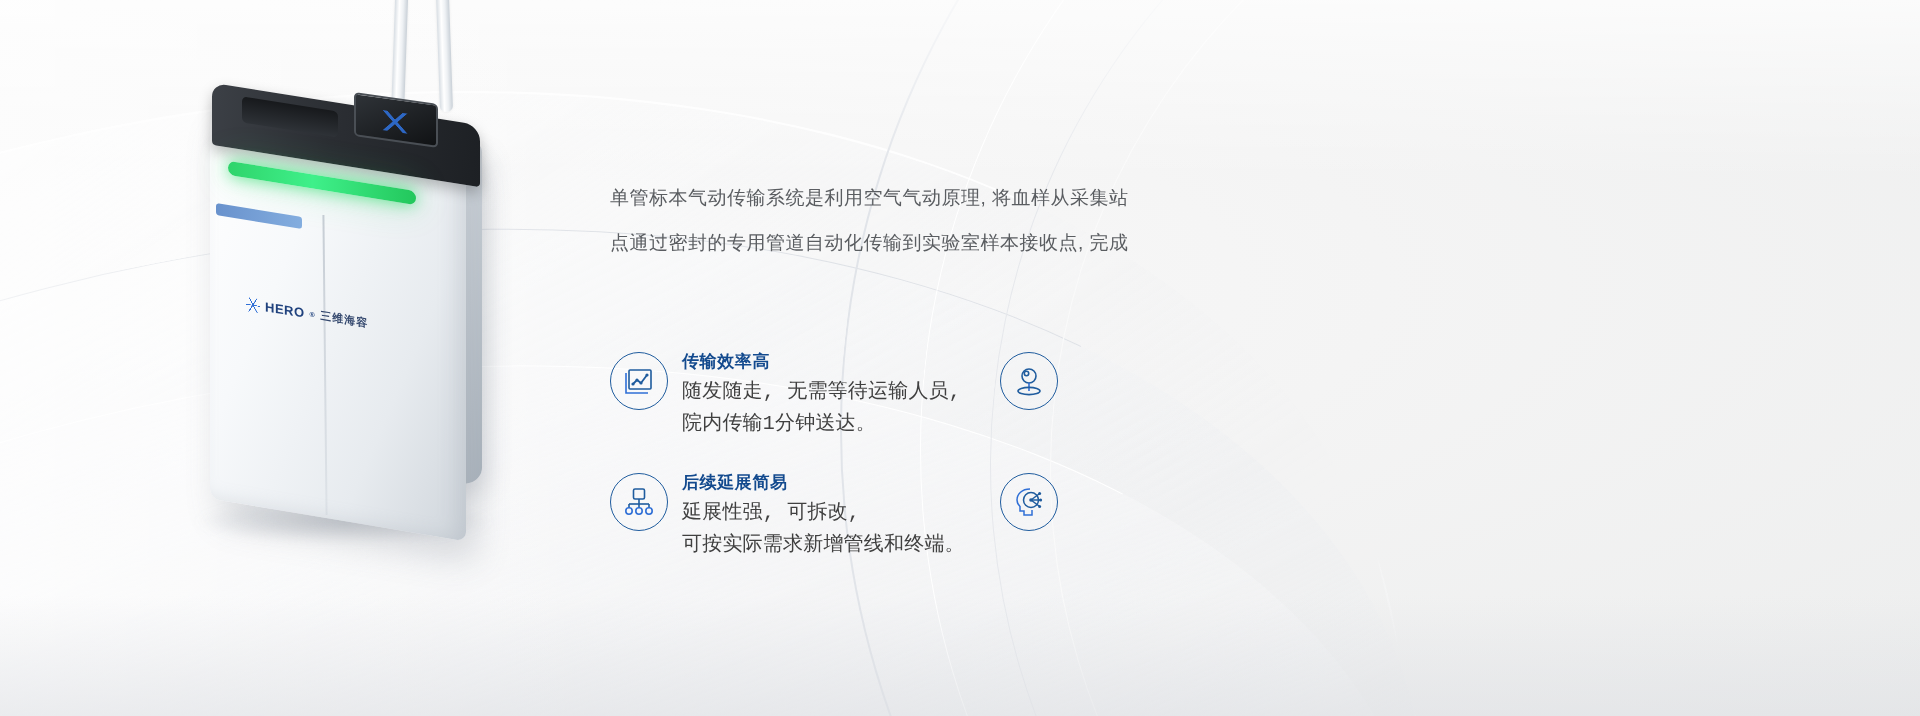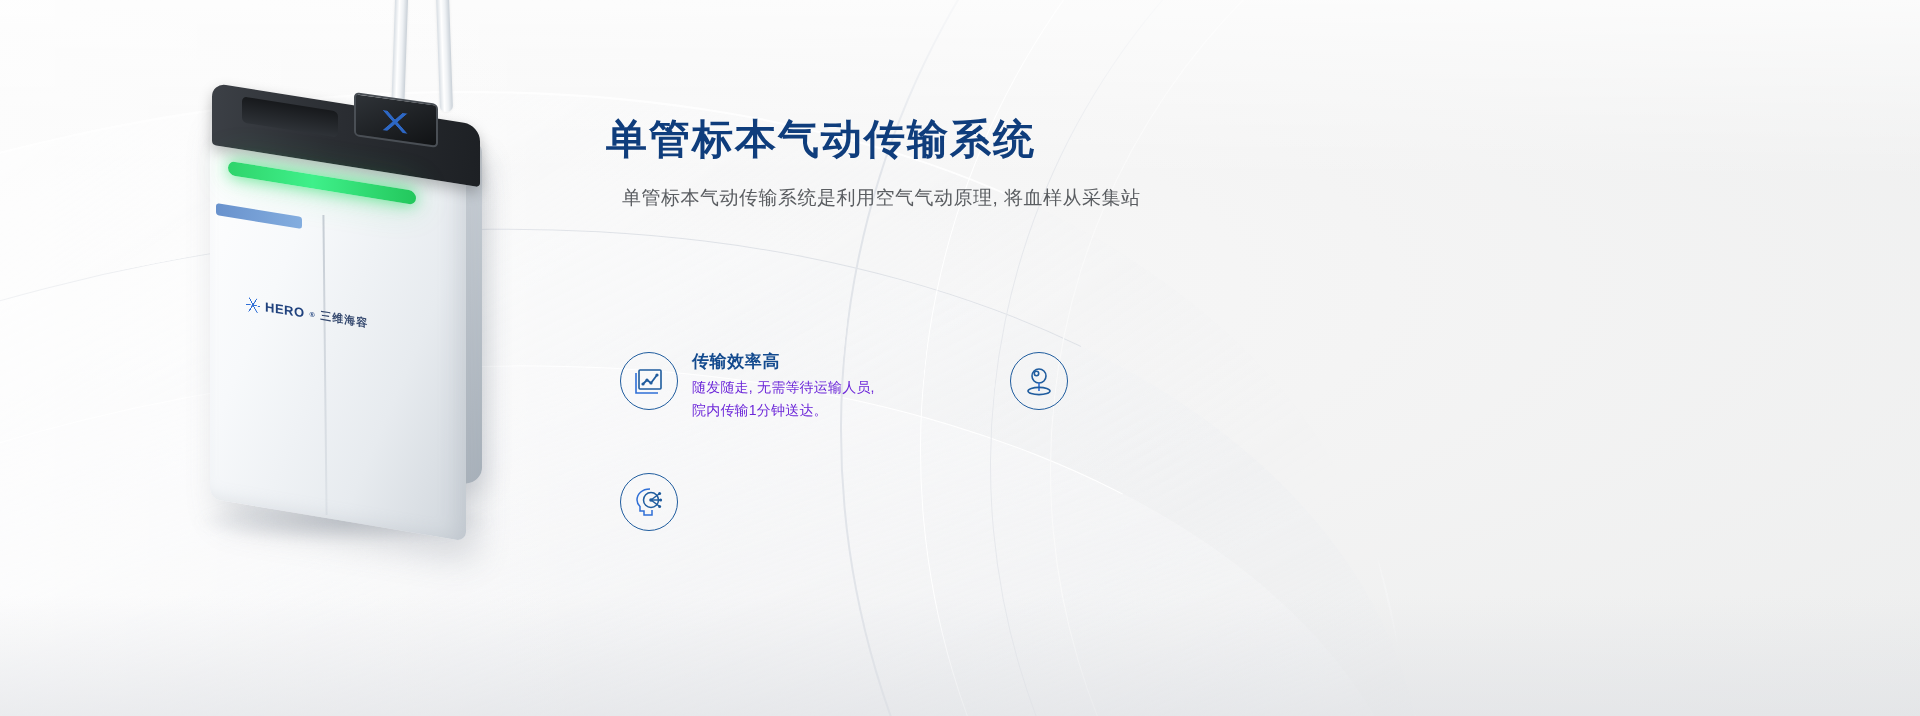--- a/index.html
+++ b/index.html
@@ -235,36 +235,37 @@
   .title {
     position: absolute; left: 0; top: 92px;
     font-size: 41px;
     font-weight: bold;
     color: #0f3d7c;
     letter-spacing: 2px;
     line-height: 1;
     white-space: nowrap;
   }
   .desc {
-    position: absolute; left: 16px; top: 176px;
+    position: absolute; left: 4px; top: 176px;
     width: 660px;
     font-size: 19px;
     color: #5a5d61;
     line-height: 2.35;
     letter-spacing: .5px;
   }
   .desc p { margin: 0; }
 
   .features {
-    position: absolute; left: 14px; top: 348px;
+    position: absolute; left: 4px; top: 348px;
     width: 700px;
     display: grid;
     grid-template-columns: 390px 310px;
     grid-template-rows: 105px auto;
     row-gap: 16px;
+    font-family: Liberation Mono, monospace;
   }
   .feature { display: flex; gap: 14px; align-items: flex-start; }
   .feat-icon {
     flex: 0 0 auto;
     width: 58px; height: 58px;
     border: 1.6px solid #1f5c9e;
     border-radius: 50%;
     display: flex; align-items: center; justify-content: center;
     margin-top: 4px;
   }
@@ -272,22 +273,22 @@
   .feat-text { padding-top: 2px; }
   .feat-title {
     font-size: 17px;
     font-weight: bold;
     color: #134a8e;
     letter-spacing: .6px;
     margin-bottom: 3px;
     white-space: nowrap;
   }
   .feat-line {
-    font-size: 14px;
-    color: #6d28d9;
+    font-size: 20px;
+    color: #404040;
     line-height: 1.62;
     letter-spacing: .2px;
     white-space: nowrap;
   }
 </style>
 </head>
 <body>
 
 <div id="stage">
 
@@ -318,24 +319,24 @@
     <div class="brand">
       <span class="spark"></span>
       <span>HERO</span>
       <span class="reg">®</span>
       <span class="cn">三维海容</span>
     </div>
   </div>
 
   <div class="content">
 
-    <h1 class="title">单管标本气动传输系统</h1>
 
     <div class="desc">
       <p>单管标本气动传输系统是利用空气气动原理, 将血样从采集站</p>
+      <p>点通过密封的专用管道自动化传输到实验室样本接收点, 完成</p>
     </div>
 
     <div class="features">
 
       <div class="feature">
         <div class="feat-icon">
           <svg width="34" height="34" viewBox="0 0 34 34" fill="none" stroke="#1f5c9e" stroke-width="1.6">
             <rect x="7" y="6" width="22" height="19" rx="1"></rect>
             <polyline points="4,9 4,29 26,29" stroke="#2f6fd6"></polyline>
             <polyline points="11,20 15,16 19,19 25,11" stroke="#1f5c9e" stroke-width="1.8" fill="none"></polyline>
@@ -356,20 +357,40 @@
         <div class="feat-icon">
           <svg width="34" height="34" viewBox="0 0 34 34" fill="none" stroke="#1f5c9e" stroke-width="1.6">
             <circle cx="17" cy="12" r="7"></circle>
             <circle cx="14.5" cy="9.5" r="2.2"></circle>
             <line x1="17" y1="19" x2="17" y2="27" stroke="#2f6fd6"></line>
             <ellipse cx="17" cy="27" rx="11" ry="3.6"></ellipse>
           </svg>
         </div>
       </div>
 
+      <div class="feature">
+        <div class="feat-icon">
+          <svg width="34" height="34" viewBox="0 0 34 34" fill="none" stroke="#1f5c9e" stroke-width="1.6">
+            <rect x="11.5" y="4" width="11" height="10" rx="1.5"></rect>
+            <line x1="17" y1="14" x2="17" y2="19"></line>
+            <line x1="7" y1="19" x2="27" y2="19"></line>
+            <line x1="7" y1="19" x2="7" y2="23"></line>
+            <line x1="17" y1="19" x2="17" y2="23"></line>
+            <line x1="27" y1="19" x2="27" y2="23"></line>
+            <circle cx="7" cy="26" r="3.2" stroke="#2f6fd6"></circle>
+            <circle cx="17" cy="26" r="3.2" stroke="#2f6fd6"></circle>
+            <circle cx="27" cy="26" r="3.2" stroke="#2f6fd6"></circle>
+          </svg>
+        </div>
+        <div class="feat-text">
+          <div class="feat-title">后续延展简易</div>
+          <div class="feat-line">延展性强, 可拆改,</div>
+          <div class="feat-line">可按实际需求新增管线和终端。</div>
+        </div>
+      </div>
 
       <div class="feature">
         <div class="feat-icon">
           <svg width="34" height="34" viewBox="0 0 34 34" fill="none" stroke="#1f5c9e" stroke-width="1.5">
             <path d="M18 4 C10 4 5 9 5 15 C5 18 6.5 20 8 21.5 L8 26 L12 26 L12 30 L20 30 L20 25" stroke="#2f6fd6" fill="none"></path>
             <circle cx="19" cy="15" r="7.5"></circle>
             <circle cx="19" cy="15" r="1.8" fill="#1f5c9e" stroke="none"></circle>
             <line x1="19" y1="15" x2="27" y2="9"></line>
             <line x1="19" y1="15" x2="28" y2="15"></line>
             <line x1="19" y1="15" x2="27" y2="21"></line>

